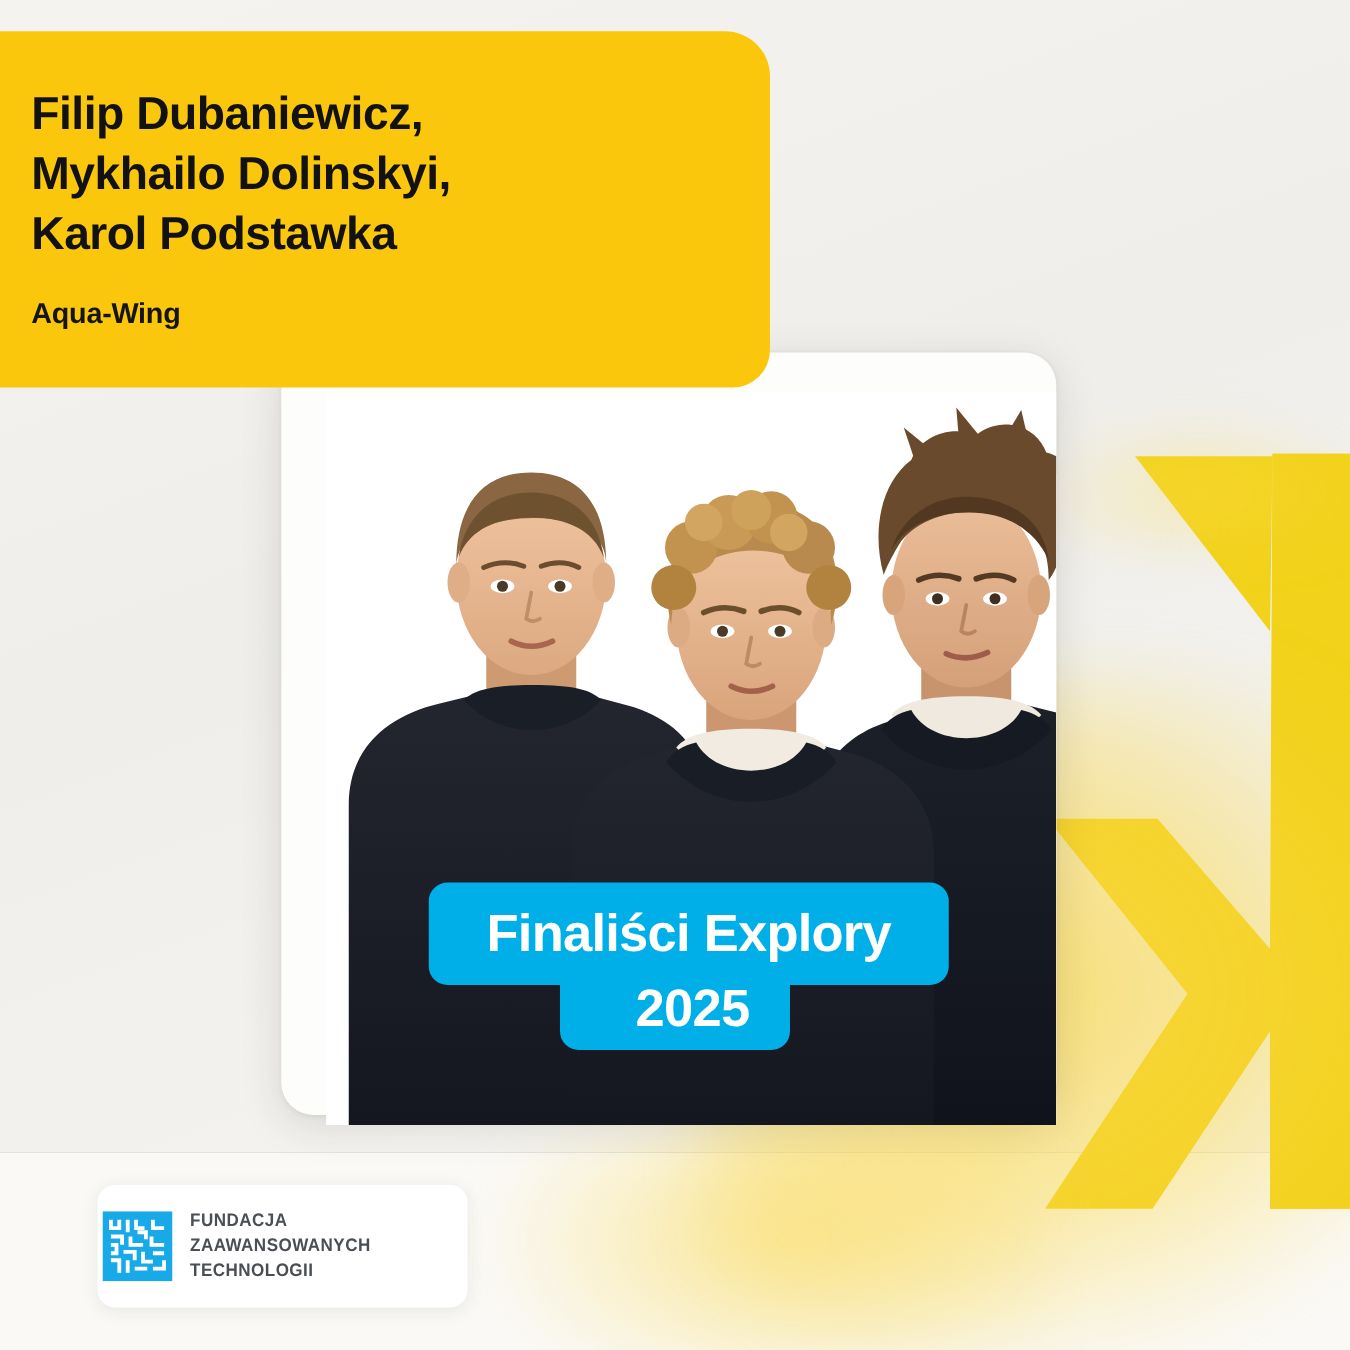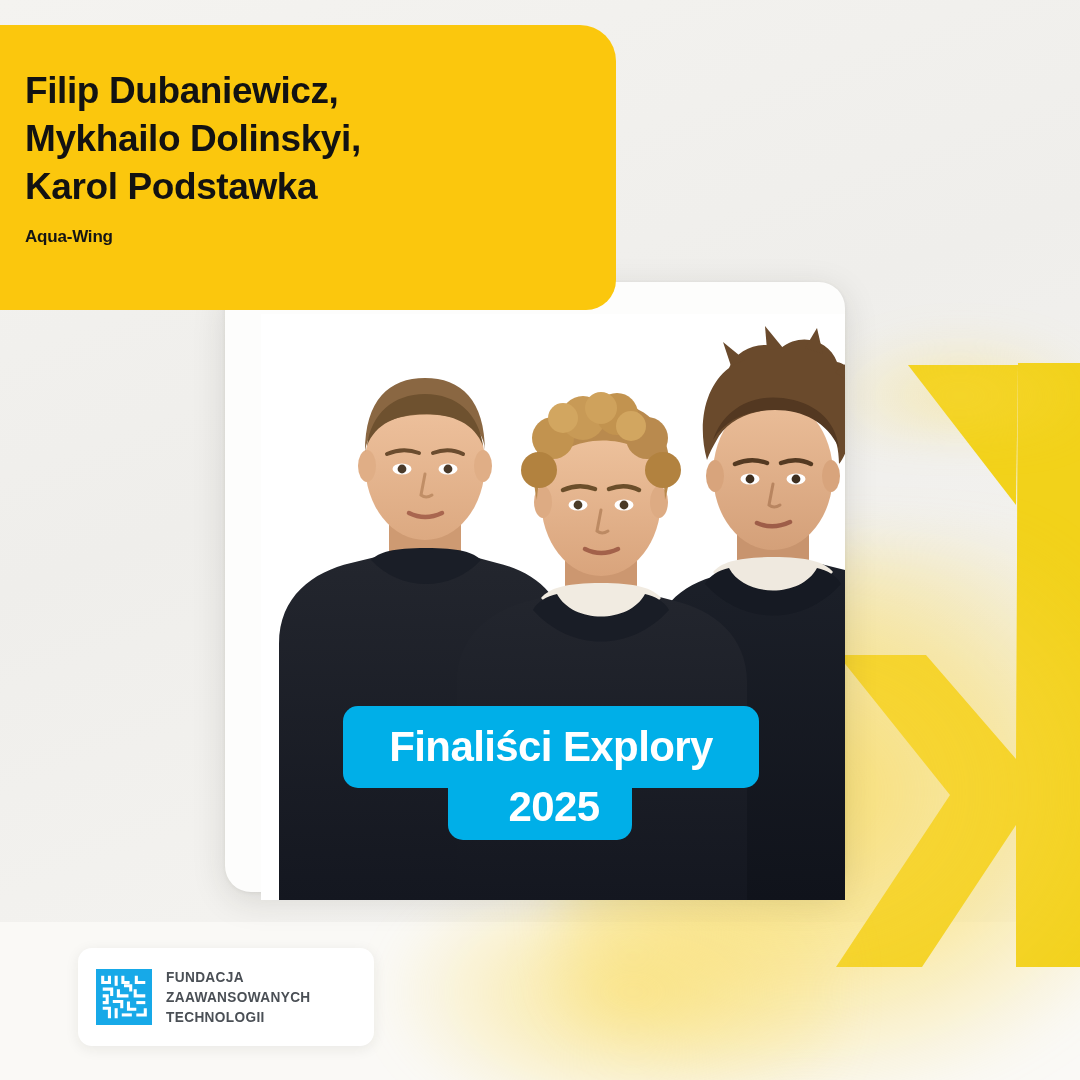--- a/index.html
+++ b/index.html
@@ -69,23 +69,23 @@
   }
   .names {
     color:#121212;
     font-size:37px;
     font-weight:bold;
     line-height:1.30;
     letter-spacing:-0.4px;
     white-space:pre-line;
   }
   .team-name {
-    margin-top:16px;
+    margin-top:26px;
     color:#151515;
-    font-size:17px;
+    font-size:23px;
     font-weight:bold;
     letter-spacing:-0.2px;
   }
 
   
   .photo-card {
     position:absolute; left:225px; top:282px;
     width:620px; height:610px;
     background:#FDFDFC;
     border-radius:26px;
@@ -128,21 +128,21 @@
   }
 
   
   .fzt-plaque {
     position:absolute; left:78px; top:948px;
     width:296px; height:98px;
     background:#FFFFFF;
     border-radius:14px;
     box-shadow:0 3px 14px rgba(40,38,30,.08);
     display:flex; align-items:center;
-    padding:0 18px;
+    padding:0 4px;
     z-index:9;
   }
   .fzt-glyph { width:56px; height:56px; flex:0 0 56px; }
   .fzt-text {
     margin-left:14px;
     color:#4A4F55;
     font-size:14.5px;
     font-weight:bold;
     line-height:1.38;
     letter-spacing:0.4px;

